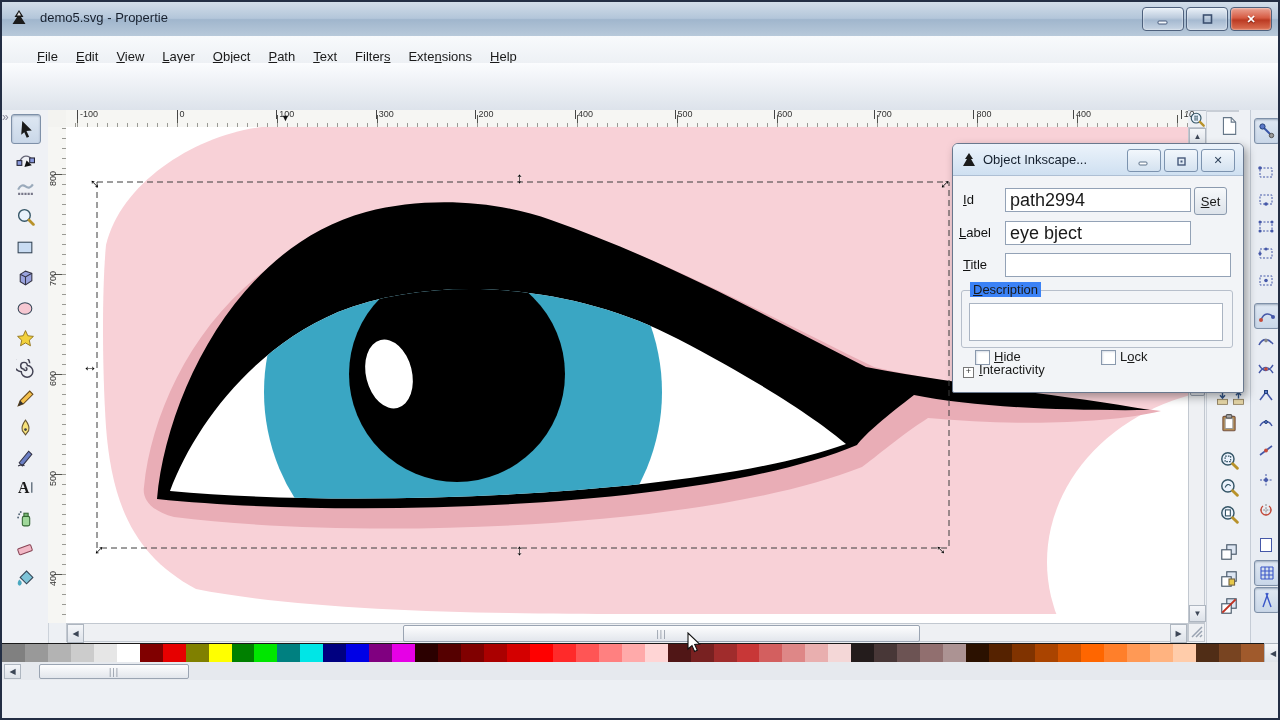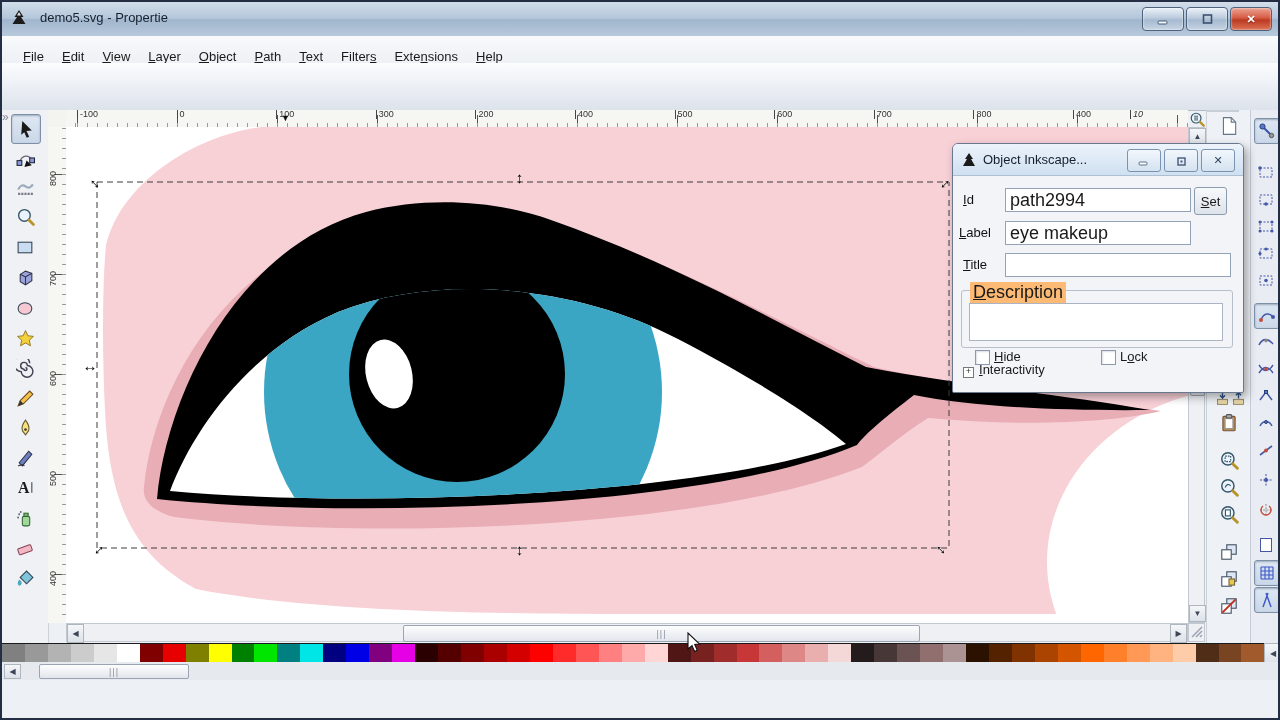--- a/index.html
+++ b/index.html
@@ -17,21 +17,21 @@
   .winbtn{width:40px;height:22px;margin-left:2px;border:1px solid #4e617d;border-radius:4px;
     background:linear-gradient(#eaf1f8,#bccbdd 45%,#a5b9d0 55%,#c8d5e4);
     display:flex;align-items:center;justify-content:center;color:#24364f;font-size:11px;
     box-shadow:inset 0 0 2px #fff;}
   #close-btn{background:linear-gradient(#eba393,#d65b43 45%,#bb3a22 55%,#dd7355);color:#fff;
     font-weight:bold;text-shadow:0 1px 1px #7a1f10;}
   #winbtns{position:absolute;right:6px;top:5px;display:flex;}
 
   
   #menubar{left:0;top:34px;width:100%;height:41px;background:linear-gradient(#f8fafc,#e8ecf1);
-    border-bottom:1px solid #ccd2da;display:flex;align-items:center;padding-left:12px;box-sizing:border-box;}
+    border-bottom:1px solid #ccd2da;display:flex;align-items:center;padding-left:26px;box-sizing:border-box;}
   .mnu{padding:4px 9px;font-size:13px;}
 
   
   #toolbar{left:0;top:61px;width:100%;height:47px;background:linear-gradient(#fbfcfe,#dde3eb);
     border-bottom:1px solid #b4bcc6;}
   .tbtn{position:absolute;top:72px;width:24px;height:24px;display:flex;align-items:center;justify-content:center;}
   .tbtn svg{width:19px;height:19px;}
   .tbtn.glyph{font-size:17px;color:#2e3c50;}
   .tsep{position:absolute;top:70px;width:1px;height:28px;background:#c3cad3;}
   .flbl{position:absolute;top:78px;font-size:12px;color:#222;}
@@ -86,21 +86,21 @@
   .dlgbtn{width:32px;height:21px;margin-left:3px;border:1px solid #7c93af;border-radius:3px;
     background:linear-gradient(#f2f7fc,#d4e2f0);display:flex;align-items:center;justify-content:center;
     font-size:11px;color:#32465e;}
   .dlbl{position:absolute;font-size:13px;color:#111;}
   .dfield{position:absolute;height:22px;border:1px solid #93a2b6;background:#fff;font-size:18px;
     display:flex;align-items:center;padding:0 4px;}
   #set-btn{position:absolute;left:241px;top:43px;width:31px;height:26px;border:1px solid #8b9aae;border-radius:3px;
     background:linear-gradient(#f7f9fb,#dde3ea);display:flex;align-items:center;justify-content:center;font-size:13px;}
   #desc-fieldset{position:absolute;left:8px;top:146px;width:270px;height:56px;border:1px solid #b7bfcb;
     border-radius:3px;}
-  #desc-legend{position:absolute;left:8px;top:-9px;background:#fdba74;padding:0 3px;font-size:18px;}
+  #desc-legend{position:absolute;left:8px;top:-9px;background:#3b82f6;padding:0 3px;font-size:13px;}
   #desc-area{position:absolute;left:7px;top:12px;width:252px;height:36px;background:#fff;border:1px solid #aab4c2;}
   .chk{position:absolute;width:13px;height:13px;background:#fff;border:1px solid #8a99ad;box-shadow:inset 1px 1px 2px #d8dee6;}
   .chklbl{position:absolute;font-size:13px;}
   #expander{position:absolute;left:10px;top:223px;width:9px;height:9px;border:1px solid #777;background:#fff;
     font-size:9px;line-height:7px;text-align:center;color:#333;}
   #interactivity-lbl{position:absolute;left:26px;top:218px;font-size:13px;}
 
   
   #palette{left:0;top:641px;width:1262px;height:19px;display:flex;border-top:1px solid #1a1a1a;border-bottom:1px solid #1a1a1a;background:#555;}
   .swatch{flex:1;}
@@ -350,21 +350,21 @@
       <span class="hlab" style="left: 110.6px;">0</span>
       <span class="hlab" style="left: 210.2px;">100</span>
       <span class="hlab" style="left: 309.8px;">300</span>
       <span class="hlab" style="left: 409.4px;">200</span>
       <span class="hlab" style="left: 509px;">400</span>
       <span class="hlab" style="left: 608.6px;">500</span>
       <span class="hlab" style="left: 708.2px;">600</span>
       <span class="hlab" style="left: 807.8px;">700</span>
       <span class="hlab" style="left: 907.4px;">800</span>
       <span class="hlab" style="left: 1007px;">400</span>
-      <span class="hlab" style="left: 1064px; font-style: italic;">10</span>
+      <span class="hlab" style="left: 1115px; font-style: italic;">10</span>
     </div>
   <div class="a" id="vruler">
       <span class="vlab" style="top: 59px;">800</span>
       <span class="vlab" style="top: 159px;">700</span>
       <span class="vlab" style="top: 259px;">600</span>
       <span class="vlab" style="top: 359px;">500</span>
       <span class="vlab" style="top: 459px;">400</span>
     </div>
   <span class="a" id="ruler-marker">▼</span>
 
@@ -612,21 +612,21 @@
               <rect x="4.5" y="4.5" width="2" height="2" fill="#46597a"></rect>
             </svg>
           </div>
         <div class="dlgbtn">✕</div>
       </div>
     </div>
     <span class="dlbl" style="left:10px;top:48px;width:36px;"><u>I</u>d</span>
     <div class="dfield" style="left:52px;top:44px;width:176px;">path2994</div>
     <div id="set-btn"><u>S</u>et</div>
     <span class="dlbl" style="left:6px;top:81px;width:40px;"><u>L</u>abel</span>
-    <div class="dfield" style="left:52px;top:77px;width:176px;">eye makeup</div>
+    <div class="dfield" style="left:52px;top:77px;width:176px;">eye bject</div>
     <span class="dlbl" style="left:10px;top:113px;width:36px;"><u>T</u>itle</span>
     <div class="dfield" style="left:52px;top:109px;width:216px;"></div>
     <div id="desc-fieldset">
       <span id="desc-legend"><u>D</u>escription</span>
       <div id="desc-area"></div>
     </div>
     <div class="chk" style="left:22px;top:206px;"></div>
     <span class="chklbl" style="left:41px;top:205px;"><u>H</u>ide</span>
     <div class="chk" style="left:148px;top:206px;"></div>
     <span class="chklbl" style="left:167px;top:205px;">L<u>o</u>ck</span>

